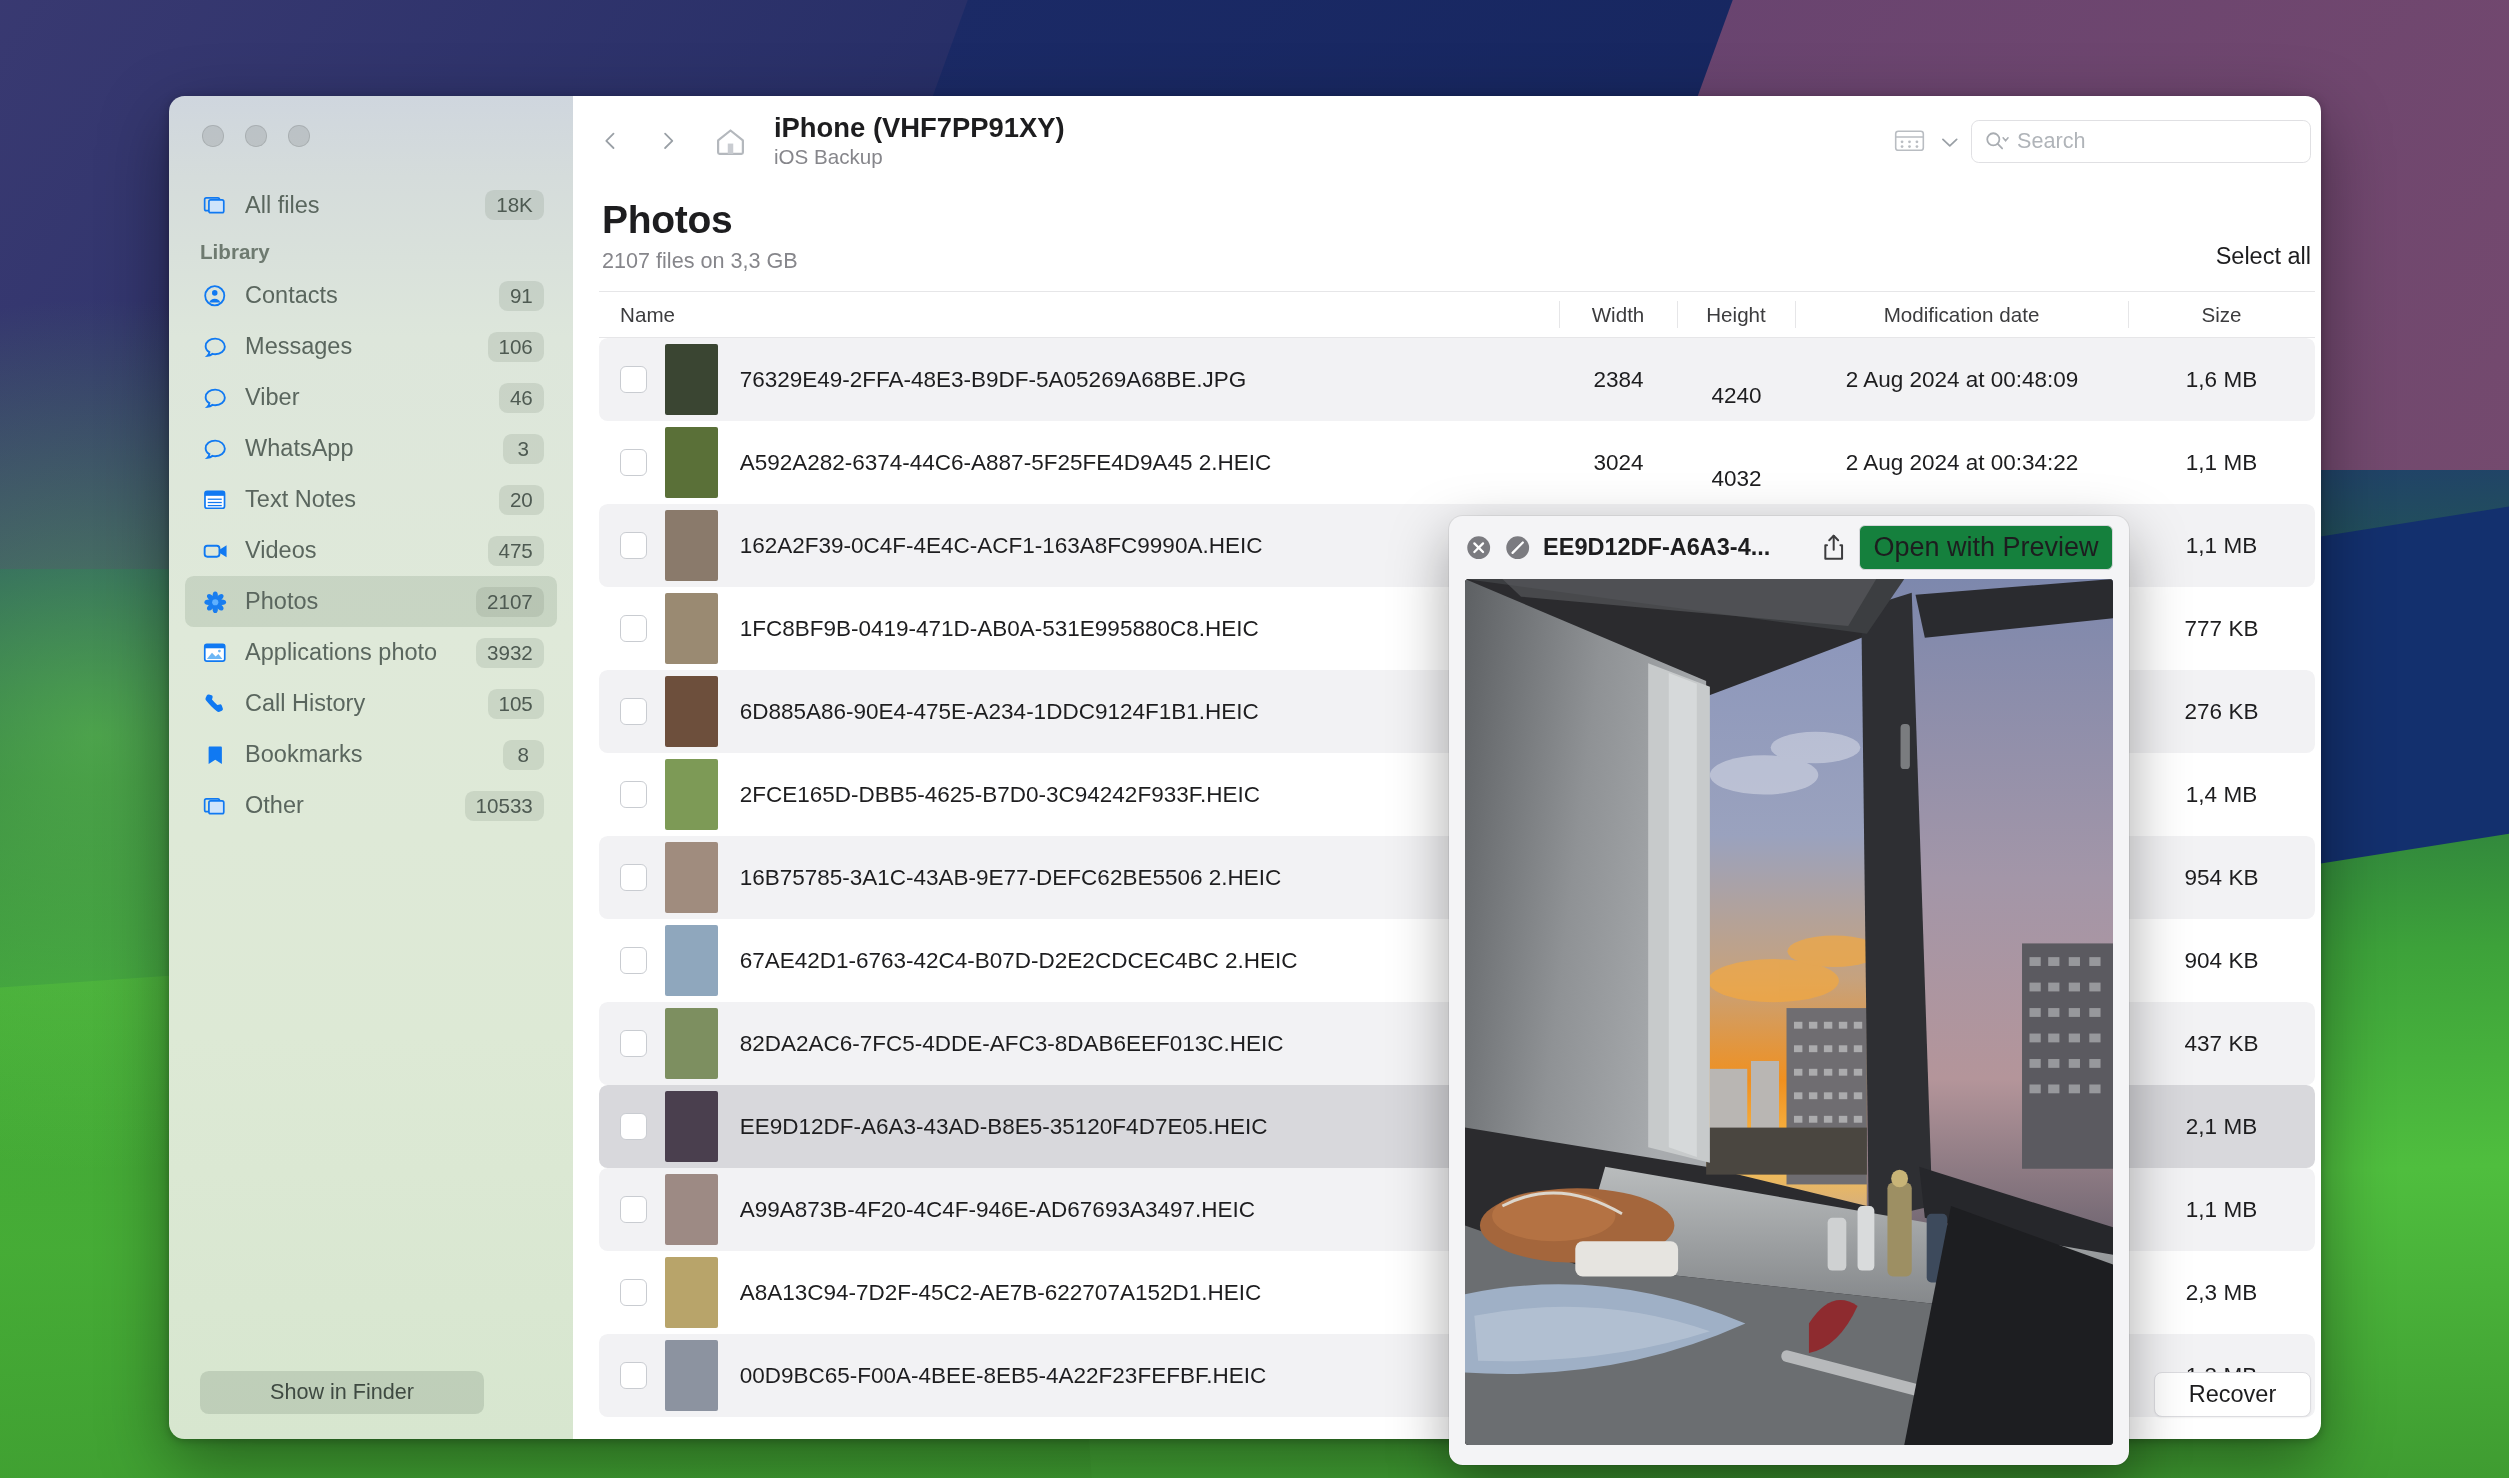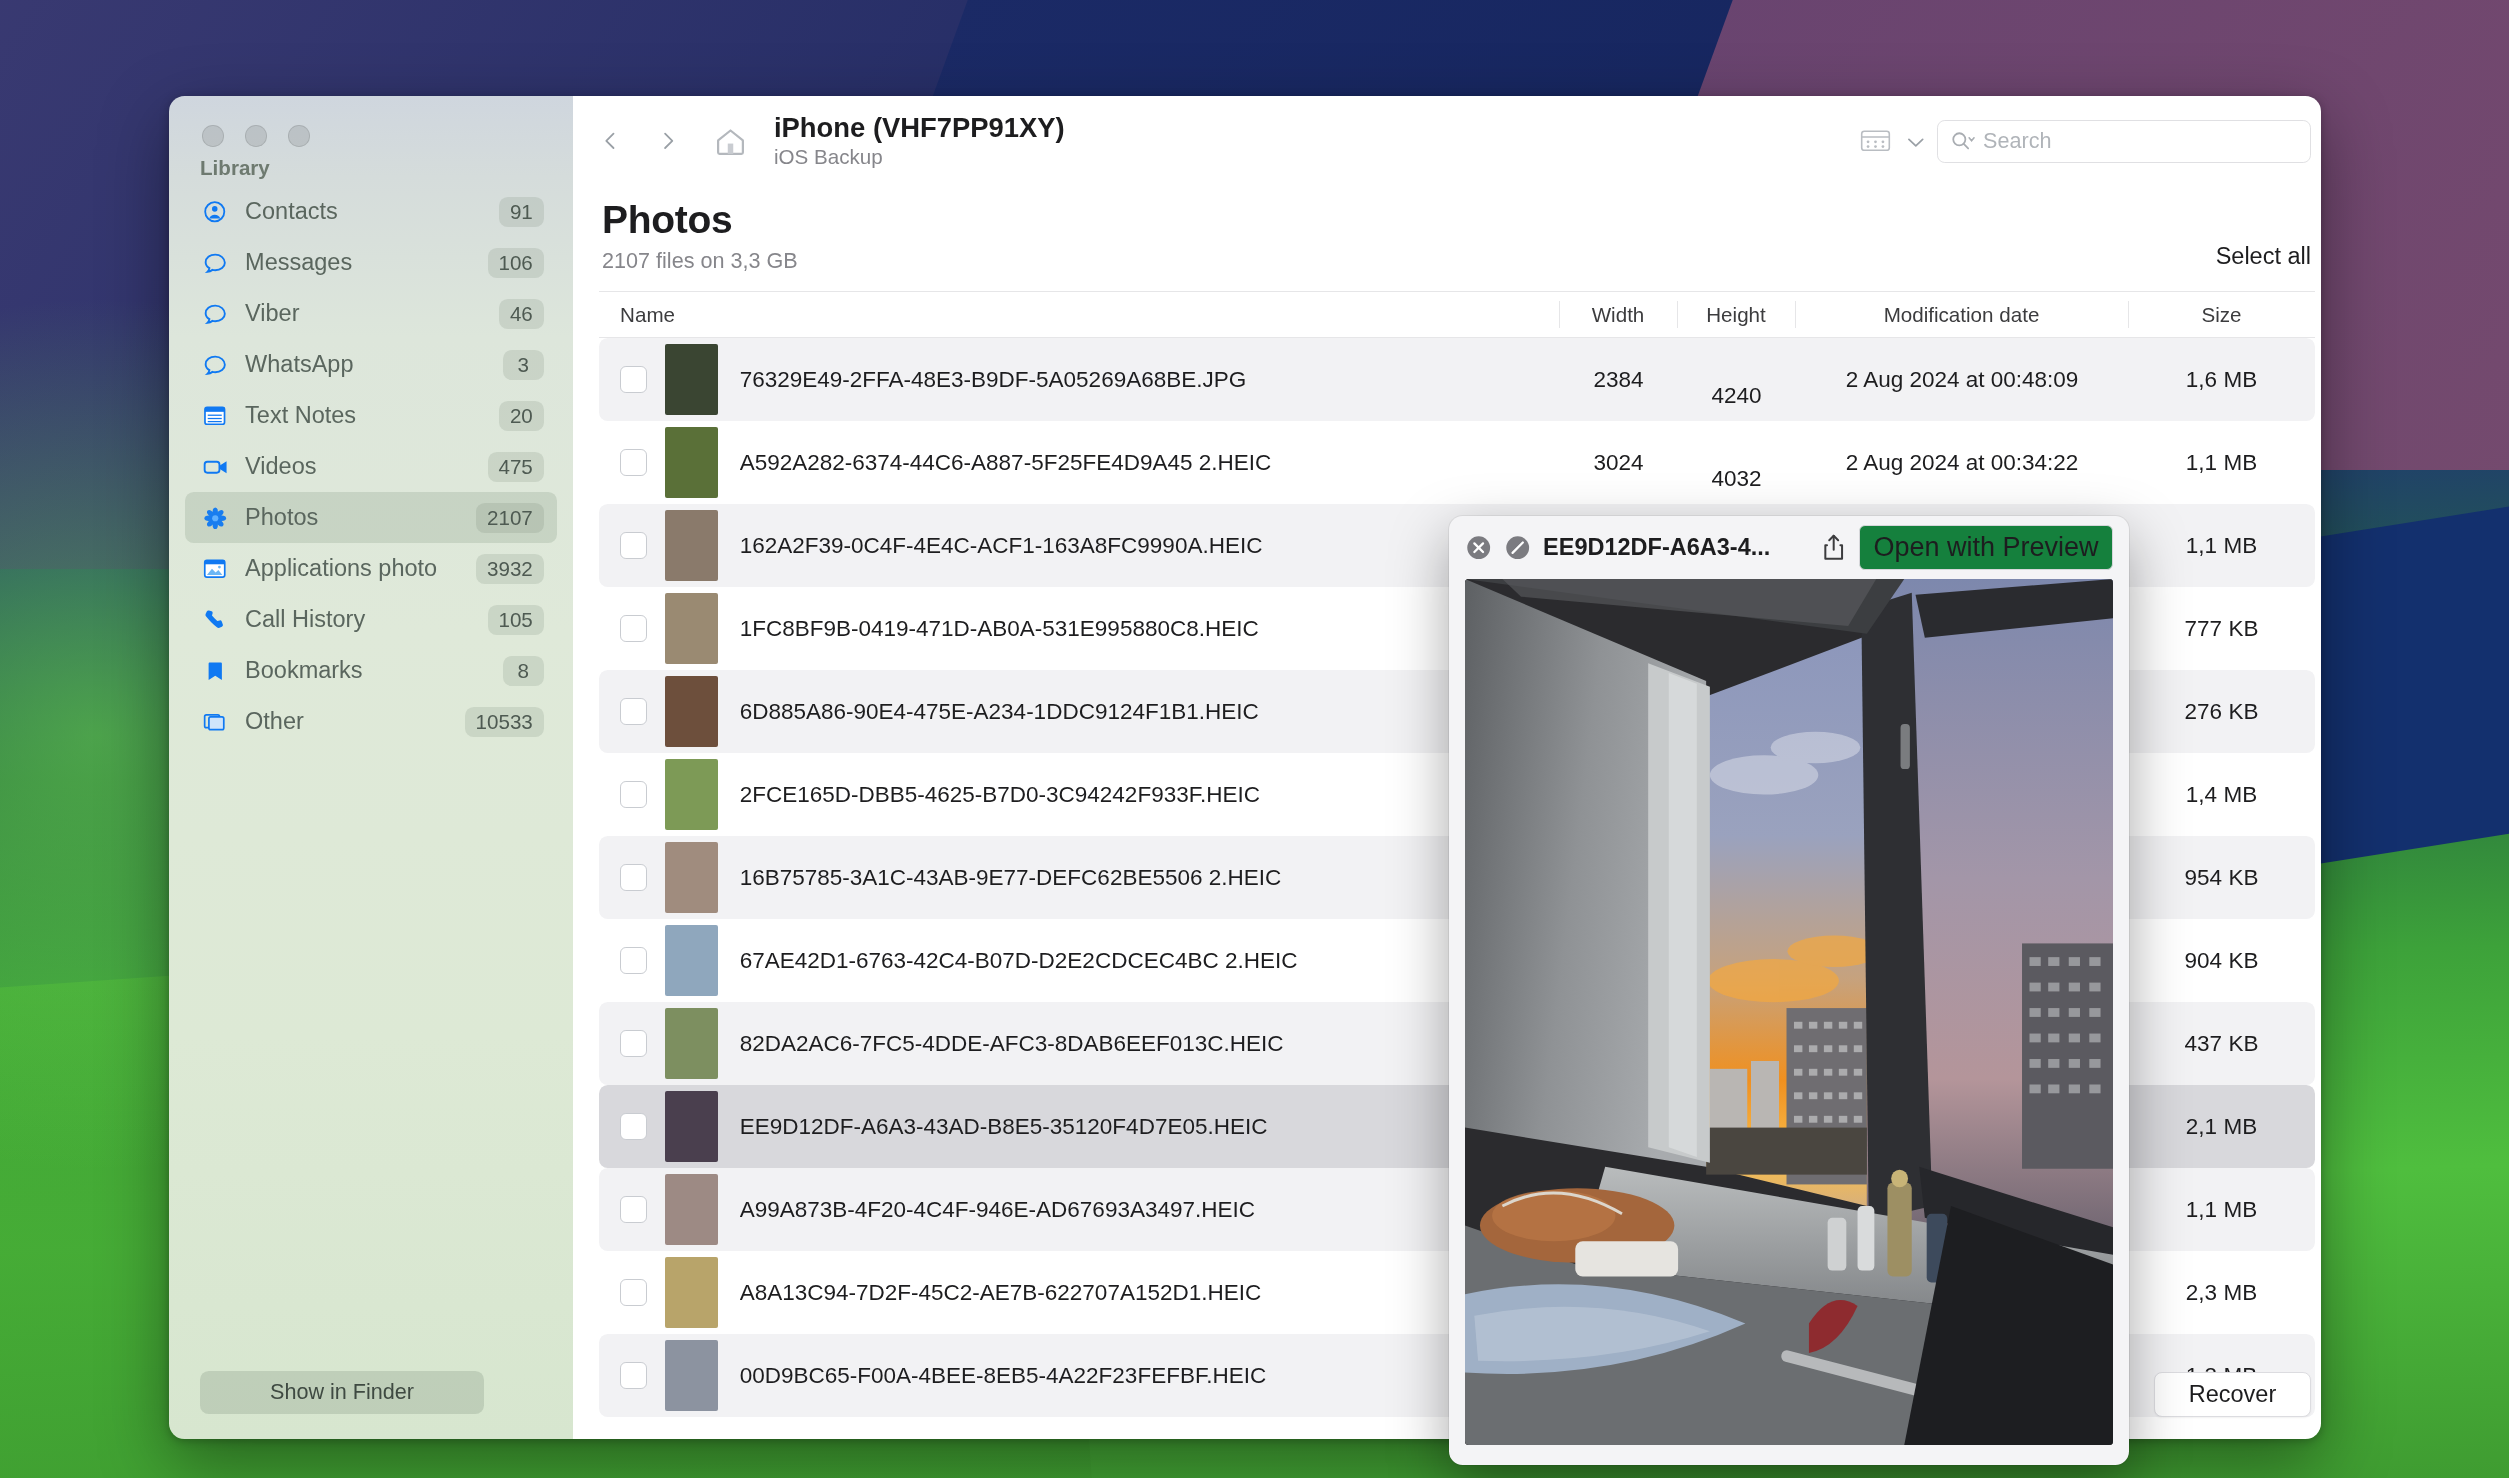--- a/index.html
+++ b/index.html
@@ -120,21 +120,21 @@
   .tb-nav { display:flex; align-items:center; gap: 35px; margin-right: 35px; }
   .chev { width: 21.6px; height: 21.6px; color:#9aa0a6; cursor:default; }
   .home-ico { width: 33px; height: 33px; color:#b4b8bd; margin-right: 27.4px; cursor:default;}
   .tb-title-wrap { display:flex; flex-direction:column; justify-content:center; }
   .tb-title { font-size: 27.4px; font-weight: bold; color:#1d1d1f; line-height:1.18; }
   .tb-sub { font-size: 20.6px; color:#86868b; line-height:1.2; }
   .tb-right { margin-left:auto; display:flex; align-items:center; gap: 13.7px; }
   .view-ico { width: 33px; height: 25.5px; color:#b9bdc2; cursor:default; }
   .caret { width:17.6px; height:11.8px; color:#9aa0a6; cursor:default; }
   #searchbox {
-    width: 374px; height: 43px;
+    width: 340px; height: 43px;
     border: 1px solid #e0e0e3; border-radius: 7.8px;
     display:flex; align-items:center; padding: 0 11.8px;
     background:#fff;
   }
   #searchbox .sicon { color:#a9adb2; margin-right:7.8px; display:flex; align-items:center;}
   #searchbox input {
     border:0; outline:0; flex:1; font-size:21.6px; color:#1d1d1f;
     font-family:"Liberation Sans", sans-serif; background:transparent;
   }
   #searchbox input::placeholder { color:#b0b4b9; }
@@ -261,20 +261,32 @@
 <div id="window">
 
   <div id="sidebar">
 
     <div id="traffic">
       <div class="tl"></div>
       <div class="tl"></div>
       <div class="tl"></div>
     </div>
 
+    <div class="side-section" style="margin-top:33px;">
+      <div class="side-item">
+        <span class="si-ico">
+          <svg viewBox="0 0 24 24" width="25.5" height="25.5" fill="none" stroke="#1079f2" stroke-width="1.6">
+            <rect x="2.5" y="5.5" width="14" height="12" rx="1.6"></rect>
+            <rect x="6.5" y="7.5" width="14" height="12" rx="1.6" fill="#cfe4fb"></rect>
+          </svg>
+        </span>
+        <span class="si-label">All files</span>
+        <span class="si-count">18K</span>
+      </div>
+    </div>
 
     <div class="side-header">Library</div>
 
     <div id="sidebar-list">
         <div class="side-item">
           <span class="si-ico">
             <svg viewBox="0 0 24 24" width="25.5" height="25.5" fill="none" stroke="#1079f2" stroke-width="1.7">
               <circle cx="12" cy="12" r="9"></circle>
               <circle cx="12" cy="9.3" r="2.6" fill="#1079f2" stroke="none"></circle>
               <path d="M6.8 18.4a5.6 5.6 0 0 1 10.4 0" fill="#1079f2" stroke="none"></path>

